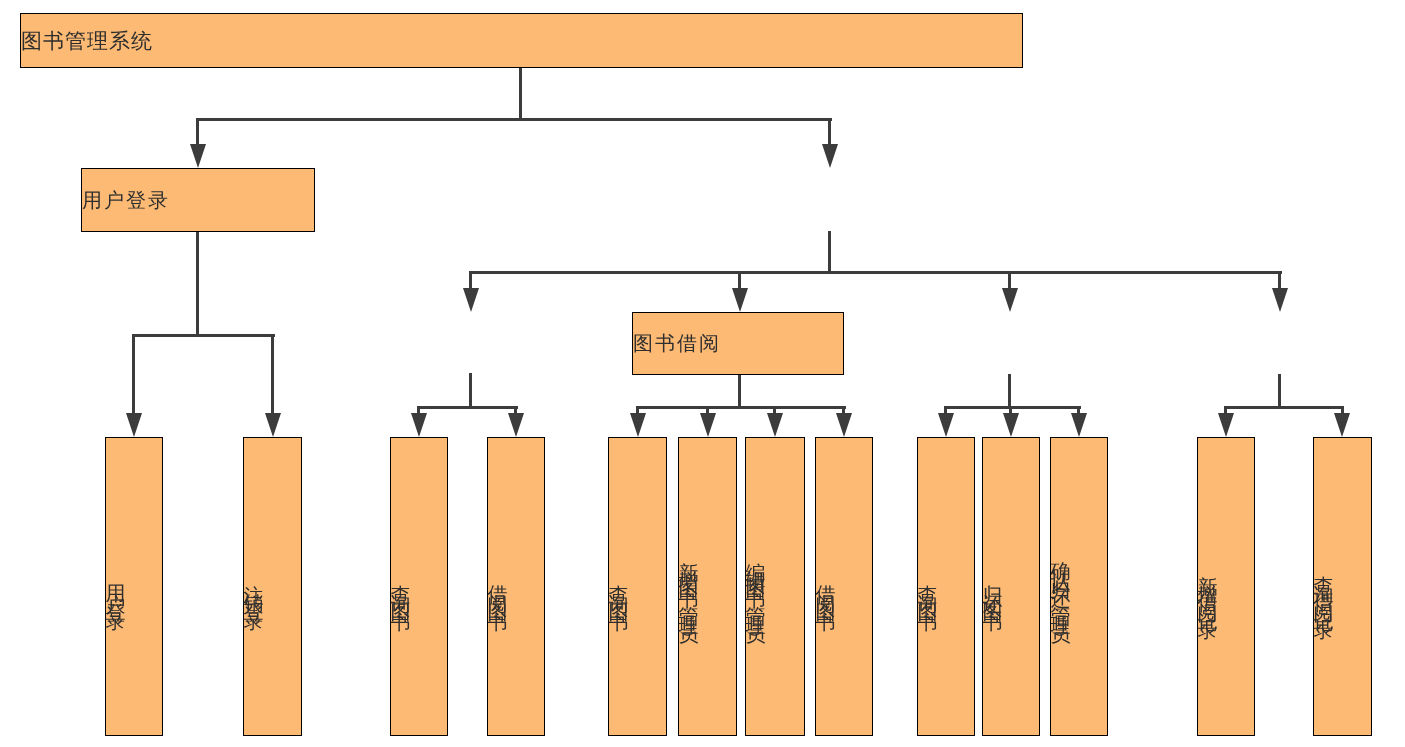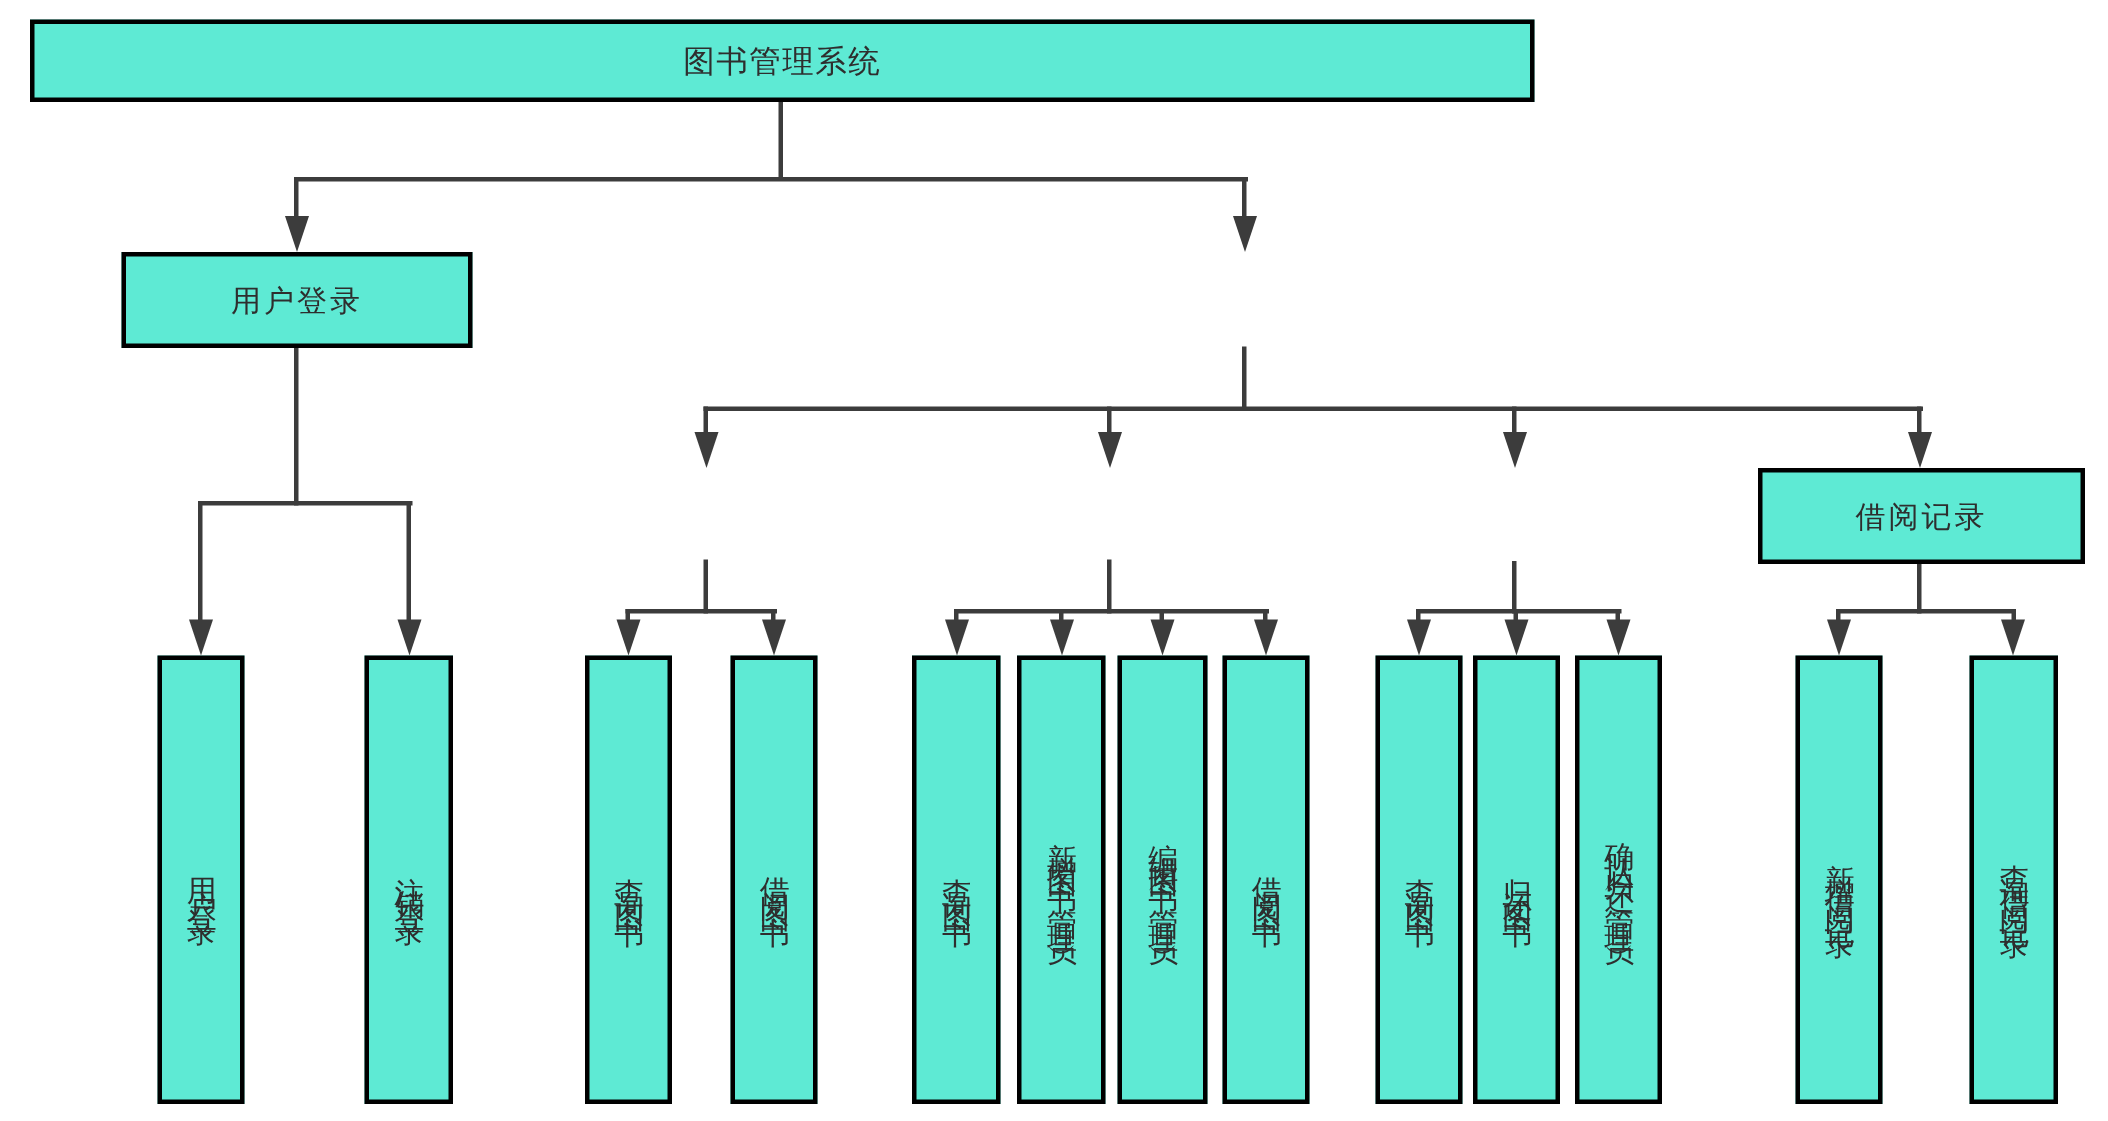--- a/index.html
+++ b/index.html
@@ -1,22 +1,22 @@
 <!DOCTYPE html>
 <html><head>
 <meta charset="utf-8">
 <style>
   html,body{margin:0;padding:0;background:#fff;}
   #stage{
     position:relative;width:1405px;height:747px;background:#ffffff;overflow:hidden;
     font-family:"Liberation Sans", sans-serif;color:#2e2e2e;
   }
   .box{
-    position:absolute;box-sizing:border-box;border:3px solid #000000;background:#5eead4;
-    display:flex;align-items:center;justify-content:center;
+    position:absolute;box-sizing:border-box;border:1px solid #000000;background:#fdba74;
+    display:flex;align-items:center;justify-content:flex-start;
   }
   .hlabel{font-size:20px;letter-spacing:2px;white-space:nowrap;}
   .root-label{font-size:21px;letter-spacing:1px;}
   .vlabel{
     writing-mode:vertical-rl;text-orientation:mixed;
     font-size:20px;letter-spacing:9px;line-height:1;white-space:nowrap;
   }
   .v{position:absolute;width:3px;background:#3c3c3c;}
   .h{position:absolute;height:3px;background:#3c3c3c;}
   .arrow{
@@ -94,22 +94,22 @@
   <div class="arrow" style="left:1334px;top:413px;"></div>
 
   <div class="box" style="left:20px;top:13px;width:1003px;height:55px;">
     <span class="root-label">图书管理系统</span>
   </div>
 
   <div class="box" style="left:81px;top:168px;width:234px;height:64px;">
     <span class="hlabel">用户登录</span>
   </div>
 
-  <div class="box" style="left:1172px;top:312px;width:218px;height:64px;">
-    <span class="hlabel">借阅记录</span>
+  <div class="box" style="left:632px;top:312px;width:212px;height:63px;">
+    <span class="hlabel">图书借阅</span>
   </div>
 
   <div class="box" style="left:105px;top:437px;width:58px;height:299px;">
     <span class="vlabel">用户登录</span>
   </div>
   <div class="box" style="left:243px;top:437px;width:59px;height:299px;">
     <span class="vlabel">注销登录</span>
   </div>
 
   <div class="box" style="left:390px;top:437px;width:58px;height:299px;">

